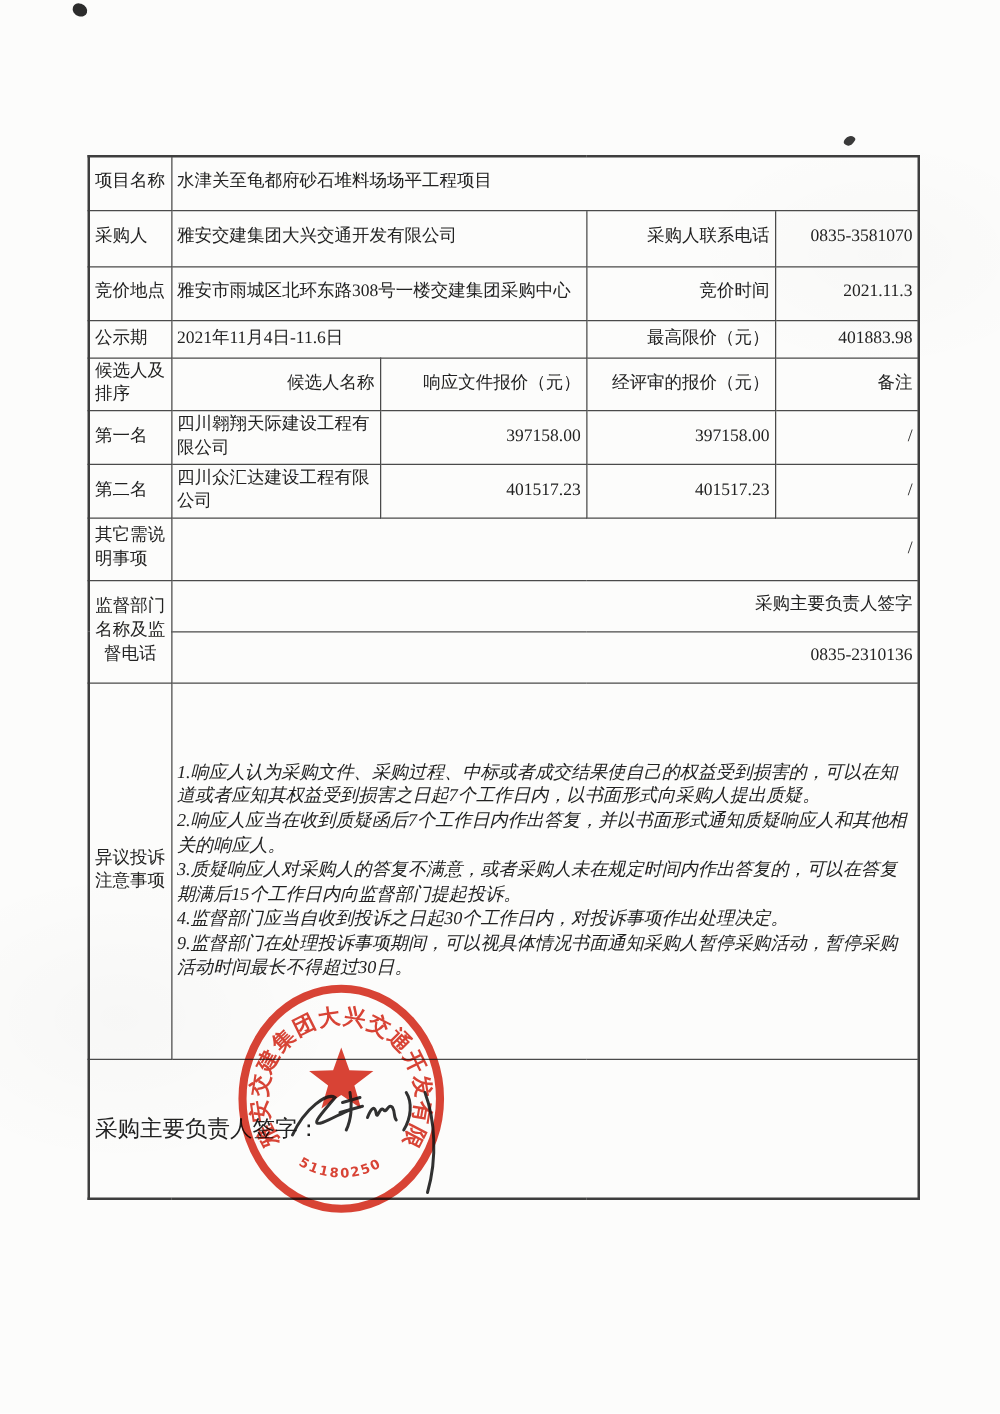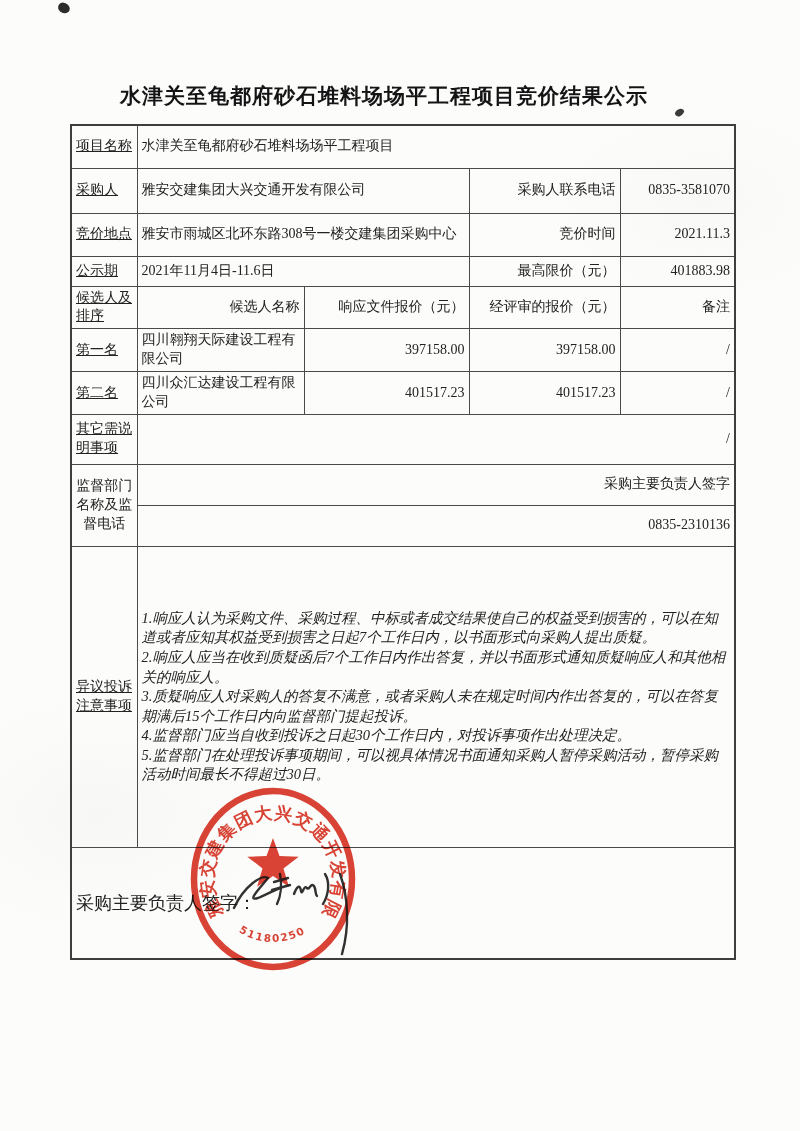--- a/index.html
+++ b/index.html
@@ -20,21 +20,21 @@
     font-size:14px;color:#222;
     border:2px solid #3e3e3e;
   }
   table.doc td{
     border:1.5px solid #4a4a4a;
     vertical-align:middle;
     padding:2px 4px;
     line-height:1.35;
     overflow:hidden;
   }
-  td.lab{white-space:pre-line;padding-left:5px;text-decoration:underline;}
+  td.lab{white-space:pre-line;padding-left:5px;}
   td.labc{white-space:pre-line;text-align:center;padding-left:2px;padding-right:2px;font-family:Liberation Mono, monospace;}
   td.val{padding-left:7px;}
   td.wrapval{padding-left:7px;padding-right:18px;}
   td.ctr{text-align:right;padding-left:2px;padding-right:2px;}
   td.notes{
     vertical-align:top;
     padding:64px 10px 16px 10px;
     font-size:14.5px;line-height:21px;font-style:italic;
   }
   td.sig{position:relative;padding-left:6px;font-size:18px;vertical-align:middle;}
@@ -51,21 +51,20 @@
   }
 </style>
 </head>
 <body>
 
 <div class="page">
 
   <div class="artifact-a"></div>
   <div class="artifact-b"></div>
 
-  <h1 class="title">水津关至龟都府砂石堆料场场平工程项目竞价结果公示</h1>
 
   <table class="doc">
     <colgroup>
       <col style="width:66px">
         <col style="width:167px">
         <col style="width:165px">
       <col style="width:151px">
         <col style="width:115px">
     </colgroup>
 
@@ -138,21 +137,21 @@
     </tr>
 
     <tr style="height:301px">
       <td class="lab">异议投诉
 注意事项</td>
       <td class="notes" colspan="4">
         <div>1.响应人认为采购文件、采购过程、中标或者成交结果使自己的权益受到损害的，可以在知道或者应知其权益受到损害之日起7个工作日内，以书面形式向采购人提出质疑。</div>
         <div>2.响应人应当在收到质疑函后7个工作日内作出答复，并以书面形式通知质疑响应人和其他相关的响应人。</div>
         <div>3.质疑响应人对采购人的答复不满意，或者采购人未在规定时间内作出答复的，可以在答复期满后15个工作日内向监督部门提起投诉。</div>
         <div>4.监督部门应当自收到投诉之日起30个工作日内，对投诉事项作出处理决定。</div>
-        <div>5.监督部门在处理投诉事项期间，可以视具体情况书面通知采购人暂停采购活动，暂停采购活动时间最长不得超过30日。</div>
+        <div>9.监督部门在处理投诉事项期间，可以视具体情况书面通知采购人暂停采购活动，暂停采购活动时间最长不得超过30日。</div>
       </td>
     </tr>
 
     <tr style="height:112px">
       <td class="sig" colspan="5">
         <span>采购主要负责人签字：</span>
       </td>
     </tr>
   </tbody>
     </table>

